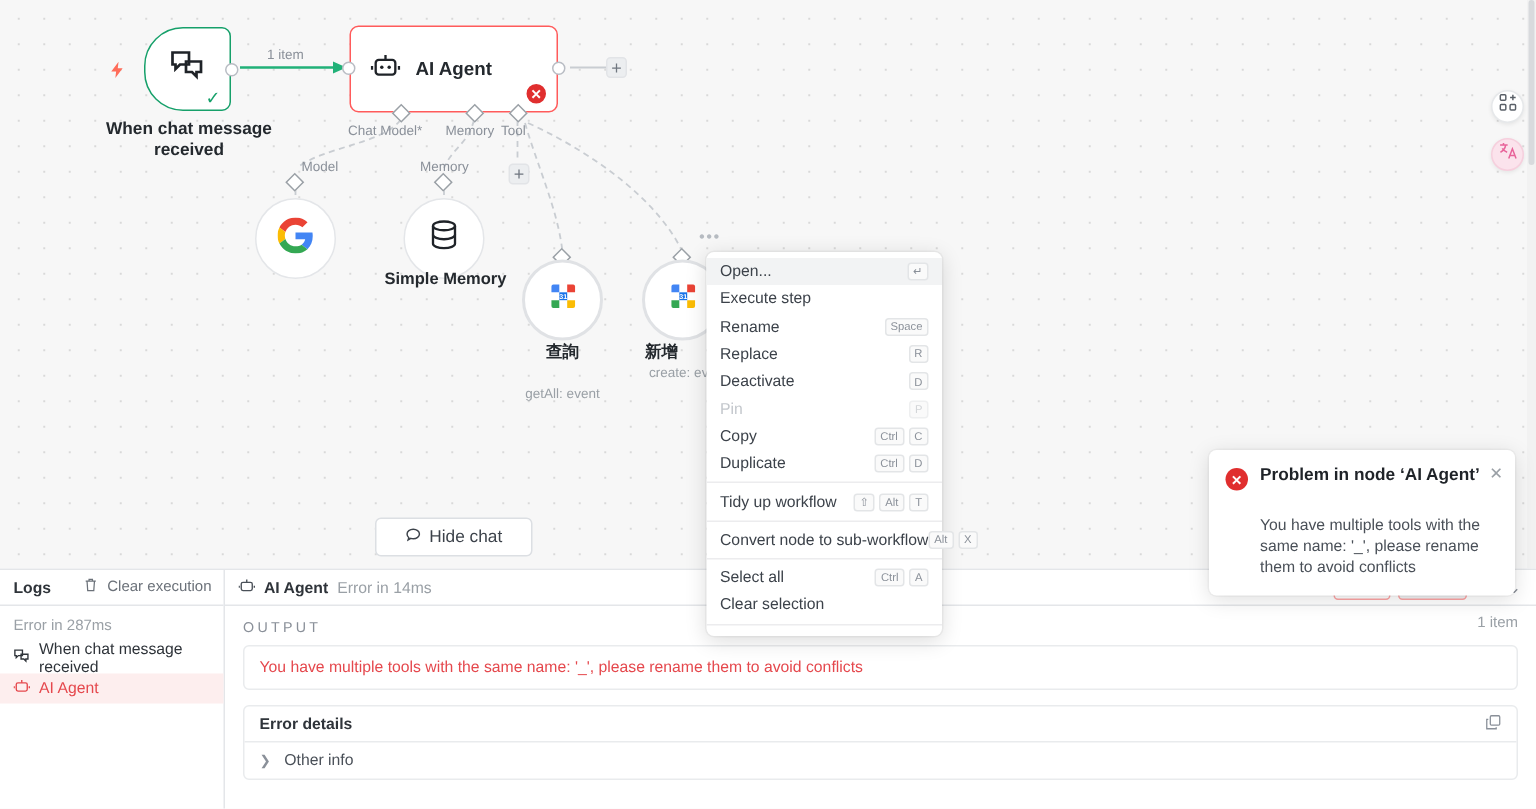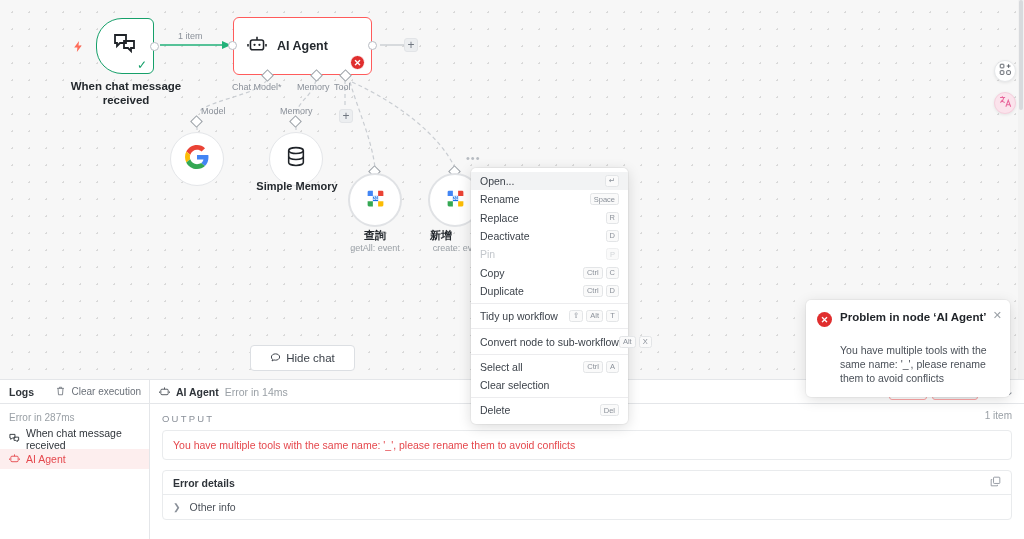--- a/index.html
+++ b/index.html
@@ -318,21 +318,21 @@
           <path fill="#4285F4" d="M3 4.5A1.5 1.5 0 014.5 3H9v6H3z"></path>
           <path fill="#34A853" d="M3 15h6v6H4.5A1.5 1.5 0 013 19.5z"></path>
           <path fill="#FBBC04" d="M15 15h6v4.5A1.5 1.5 0 0119.5 21H15z"></path>
           <path fill="#EA4335" d="M15 3h4.5A1.5 1.5 0 0121 4.5V9h-6z"></path>
           <rect x="9" y="9" width="6" height="6" fill="#1a73e8"></rect>
           <text x="12" y="14" font-size="5.4" fill="#fff" text-anchor="middle" font-family="Liberation Sans, sans-serif" font-weight="700">31</text>
         </svg>
       </span>
     </div>
     <div class="round-label" style="left:345px; top:228px; width:60px;">查詢</div>
-    <div class="round-sublabel" style="left:340px; top:243px; width:70px;">getAll: event</div>
+    <div class="round-sublabel" style="left:340px; top:257px; width:70px;">getAll: event</div>
 
     <span class="node-dots" style="left:466px; top:152px;">•••</span>
     <div class="round-node ring-grey" style="left:428px; top:173px;">
       <span>
         <svg width="21" height="21" viewBox="0 0 24 24">
           <rect x="3" y="3" width="18" height="18" rx="1.5" fill="#fff"></rect>
           <path fill="#4285F4" d="M3 4.5A1.5 1.5 0 014.5 3H9v6H3z"></path>
           <path fill="#34A853" d="M3 15h6v6H4.5A1.5 1.5 0 013 19.5z"></path>
           <path fill="#FBBC04" d="M15 15h6v4.5A1.5 1.5 0 0119.5 21H15z"></path>
           <path fill="#EA4335" d="M15 3h4.5A1.5 1.5 0 0121 4.5V9h-6z"></path>
@@ -378,20 +378,24 @@
   </div>
 
   <div class="ctx-menu" id="ctx-menu">
       <div class="ctx-item active">
         <span>Open...</span>
         <span class="keys">
           <span class="key">↵</span>
         </span>
       </div>
       <div class="ctx-item">
+        <span>Execute step</span>
+        <span class="keys"></span>
+      </div>
+      <div class="ctx-item">
         <span>Rename</span>
         <span class="keys">
           <span class="key">Space</span>
         </span>
       </div>
       <div class="ctx-item">
         <span>Replace</span>
         <span class="keys">
           <span class="key">R</span>
         </span>
@@ -445,26 +449,20 @@
         <span class="keys">
           <span class="key">Ctrl</span>
           <span class="key">A</span>
         </span>
       </div>
       <div class="ctx-item">
         <span>Clear selection</span>
         <span class="keys"></span>
       </div>
       <div class="ctx-sep"></div>
-      <div class="ctx-item">
-        <span>Delete</span>
-        <span class="keys">
-          <span class="key">Del</span>
-        </span>
-      </div>
     </div>
 
   <div class="toast">
     <div class="toast-icon">✕</div>
     <div>
       <div class="toast-title">Problem in node ‘AI Agent’</div>
       <div class="toast-body">You have multiple tools with the same name: '_', please rename them to avoid conflicts</div>
     </div>
     <span class="toast-close">✕</span>
   </div>

